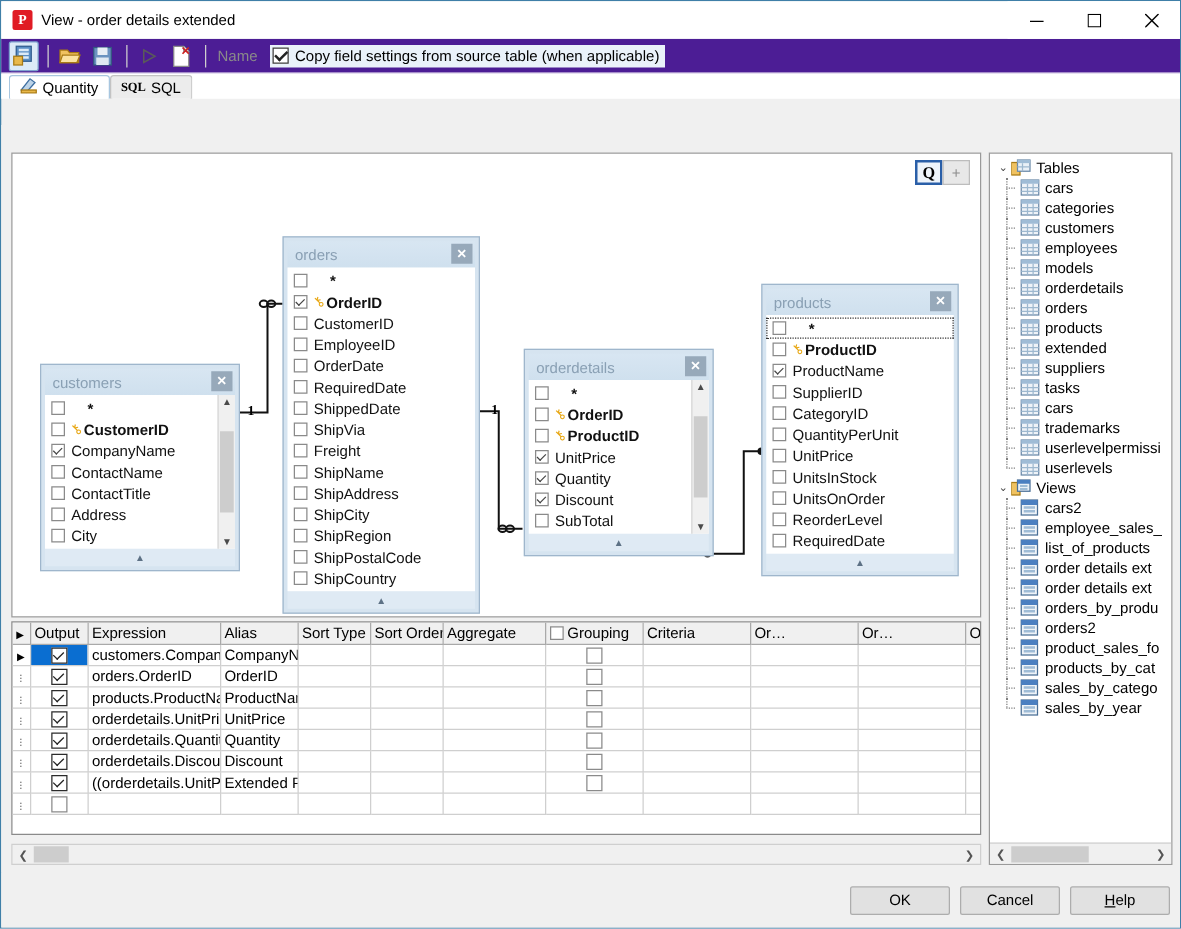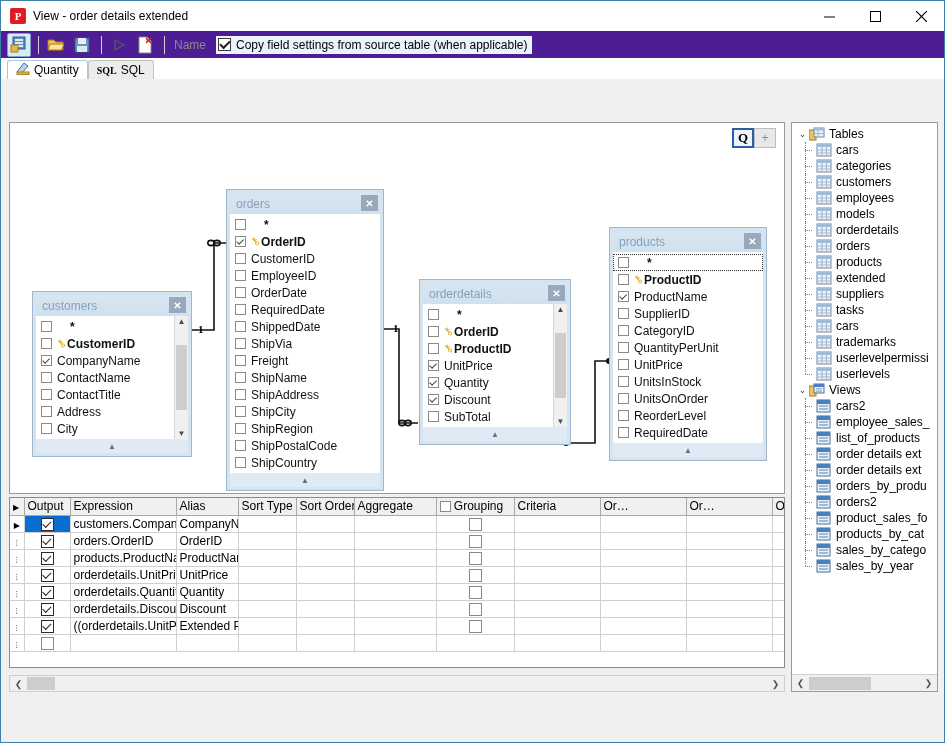--- a/index.html
+++ b/index.html
@@ -1069,13 +1069,18 @@
         </div>
       <div class="tree-hscroll">
         <div class="hs-arrow">❮</div>
         <div class="hs-thumb" style="width:62px;"></div>
         <div style="flex:1"></div>
         <div class="hs-arrow">❯</div>
       </div>
     </div>
   </div>
 
+  <div class="footer">
+    <div class="fbtn">OK</div>
+    <div class="fbtn">Cancel</div>
+    <div class="fbtn"><u>H</u>elp</div>
+  </div>
 </div>
 
 </body></html>

